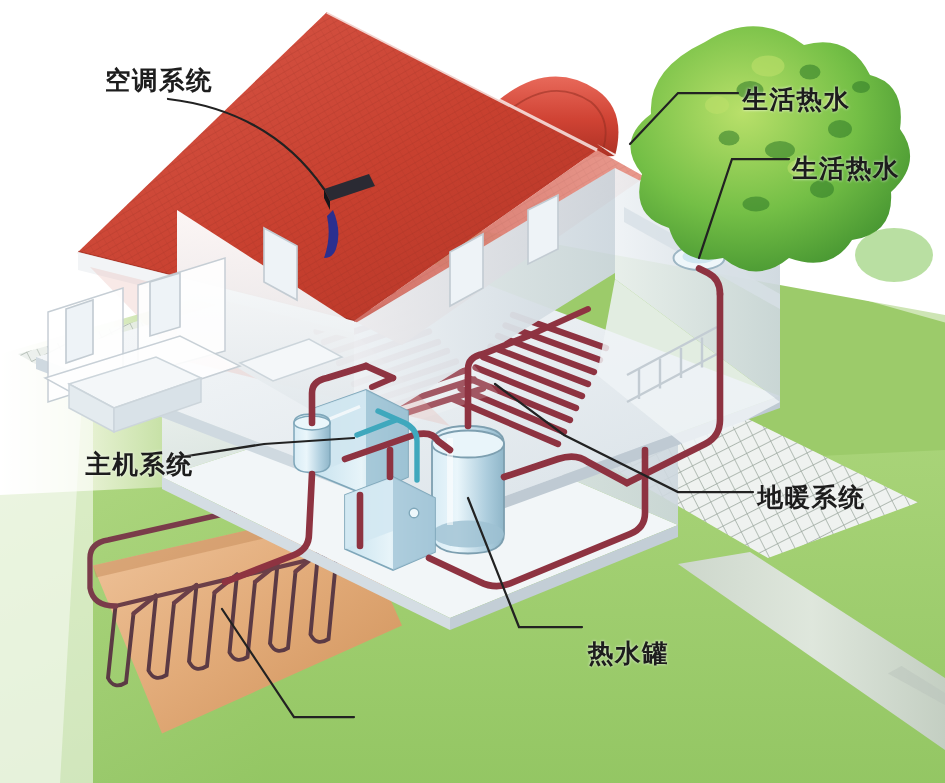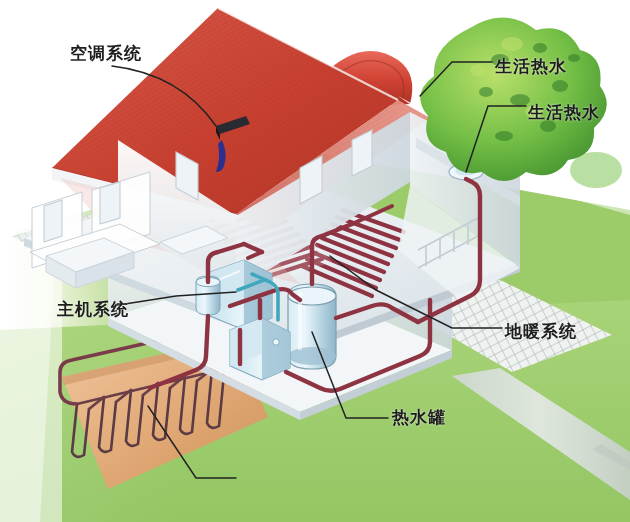--- a/index.html
+++ b/index.html
@@ -340,15 +340,15 @@
       </g>
 
     </g>
   </svg>
 
   <div class="lbl" style="left:22px;  top:42px;margin-left:48px;">空调系统</div>
   <div class="lbl" style="left:495px; top:55px;">生活热水</div>
   <div class="lbl" style="left:528px; top:101px;">生活热水</div>
   <div class="lbl" style="left:22px;  top:298px;margin-left:35px;">主机系统</div>
   <div class="lbl" style="left:505px; top:320px;">地暖系统</div>
-  <div class="lbl" style="left:392px; top:406px;">热水罐</div>
+  <div class="lbl" style="left:392px; top:424px;">热水罐</div>
 
 </div>
 
 </body></html>

